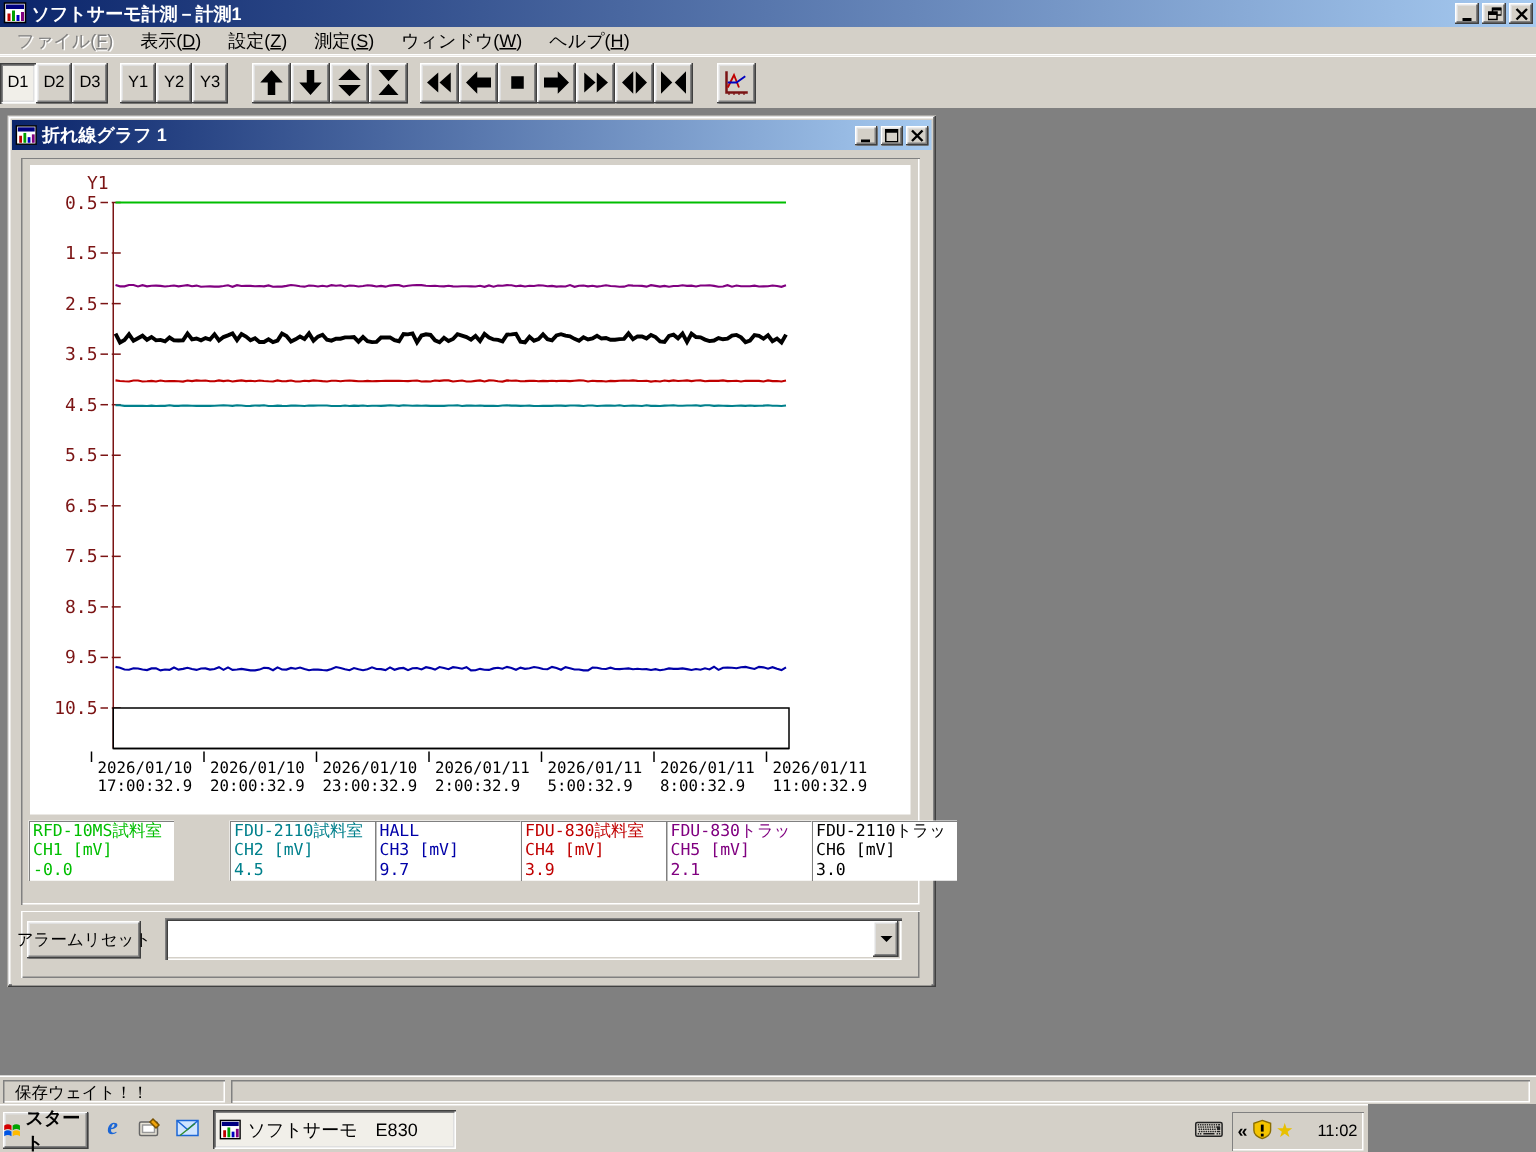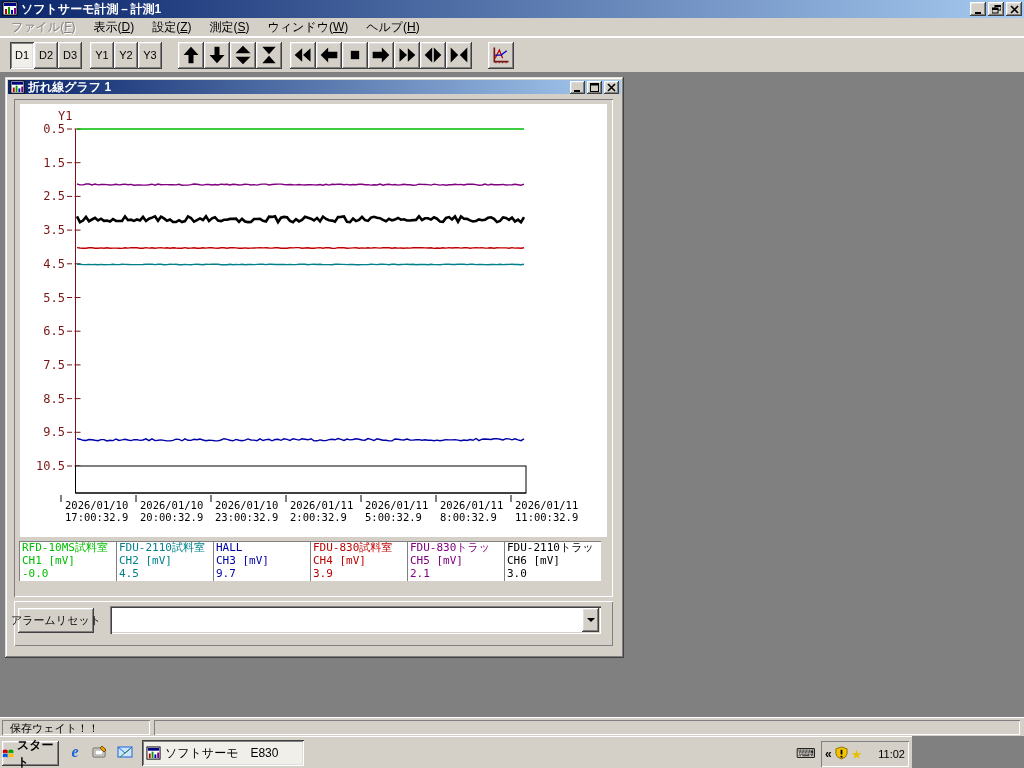--- a/index.html
+++ b/index.html
@@ -13,31 +13,31 @@
 
 
 .titlebar{position:absolute;left:0;top:0;width:1024px;height:18px;background:linear-gradient(to right,#0a246a,#a6caf0);display:flex;align-items:center;padding:0 2px;color:#fff;font-weight:bold;font-size:12px;}
 .titlebar .ticon{width:16px;height:16px;margin-right:3px;flex:0 0 auto;}
 .titlebar .ttext{flex:1 1 auto;white-space:nowrap;overflow:hidden;}
 .wbtn{width:16px;height:14px;display:flex;align-items:center;justify-content:center;margin-left:2px;flex:0 0 auto;}
 .wbtn svg{display:block;}
 .menubar{position:absolute;left:0;top:18px;width:1024px;height:19px;background:#d4d0c8;display:flex;align-items:center;padding-left:2px;box-shadow:inset 0 -1px 0 #ffffff;}
 .menu-item{padding:2px 9px;white-space:nowrap;font-size:12px;}
 .menu-item.disabled{color:#808080;text-shadow:1px 1px 0 #fff;}
-.toolbar{position:absolute;left:0;top:37px;width:1024px;height:35px;background:#d4d0c8;border-top:1px solid #ffffff;display:flex;align-items:center;padding-left:10px;}
+.toolbar{position:absolute;left:0;top:37px;width:1024px;height:35px;background:#d4d0c8;border-top:1px solid #ffffff;display:flex;align-items:center;}
 .tbtn{width:24px;height:27px;display:flex;align-items:center;justify-content:center;font-size:11px;margin-right:0px;color:#000;}
 .tgap{width:8px;height:1px;}
 .tbtn svg{display:block;}
 
 
 .client{position:absolute;left:0;top:72px;width:1024px;height:645px;background:#808080;}
 
 
 .child-window{position:absolute;left:5px;top:5px;width:619px;height:581px;background:#d4d0c8;box-shadow:inset -1px -1px 0 #404040,inset 1px 1px 0 #dfdfdf,inset -2px -2px 0 #808080,inset 2px 2px 0 #ffffff;padding:3px;}
-.ctitlebar{height:14px;background:linear-gradient(to right,#0a246a,#a6caf0);display:flex;align-items:center;padding:0 2px;color:#fff;font-weight:bold;font-size:12px;}
+.ctitlebar{height:20px;background:linear-gradient(to right,#0a246a,#a6caf0);display:flex;align-items:center;padding:0 2px;color:#fff;font-weight:bold;font-size:12px;}
 .ctitlebar .ticon{width:15px;height:15px;margin-right:3px;}
 .ctitlebar .ttext{flex:1;white-space:nowrap;}
 .cclient{position:relative;height:557px;background:#d4d0c8;}
 .big-panel{position:absolute;left:6px;top:5px;width:599px;height:498px;background:#d4d0c8;box-shadow:inset 1px 1px 0 #808080,inset -1px -1px 0 #ffffff;}
 .chart-area{position:absolute;left:6px;top:5px;width:587px;height:433px;background:#ffffff;}
 .legend{position:absolute;left:5px;top:442px;display:flex;border-radius:17px;}
 .legend-cell{width:97px;height:40px;background:#ffffff;box-shadow:inset 1px 1px 0 #808080,inset -1px -1px 0 #ffffff;padding:0px 3px;font-family:"DejaVu Sans Mono","Liberation Mono",monospace;font-size:11px;line-height:13px;white-space:nowrap;overflow:hidden;}
 .bottom-strip{position:absolute;left:6px;top:507px;width:599px;height:45px;background:#d4d0c8;box-shadow:inset 1px 1px 0 #ffffff,inset -1px -1px 0 #808080;}
 .alarm-btn{position:absolute;left:4px;top:7px;width:76px;height:25px;display:flex;align-items:center;justify-content:center;font-size:11px;white-space:nowrap;}
 .combo{position:absolute;left:96px;top:5px;width:491px;height:28px;}
@@ -294,21 +294,21 @@
                 <path d="M57 112.4L60 118.3L63 116.6L66 112.9L69 117.2L72 115.5L75 113.8L78 116.5L81 114.7L84 116.9L87 116.6L90 117.6L93 115.0L96 116.9L99 117.0L102 116.9L105 112.4L108 116.2L111 115.7L114 116.9L117 115.4L120 116.4L123 112.9L126 117.0L129 114.7L132 113.6L135 112.3L138 116.7L141 112.7L144 114.4L147 116.8L150 115.5L153 118.0L156 118.0L159 116.2L162 118.1L165 117.1L168 112.4L171 114.0L174 117.7L177 116.2L180 114.4L183 116.0L186 112.3L189 117.1L192 114.4L195 113.2L198 116.5L201 117.1L204 115.8L207 115.8L210 114.9L213 114.9L216 114.7L219 117.8L222 114.7L225 117.5L228 118.1L231 117.9L234 115.0L237 115.0L240 114.9L243 116.8L246 117.5L249 112.7L252 112.9L255 112.3L258 118.2L261 113.7L264 112.9L267 113.3L270 116.9L273 118.2L276 115.2L279 117.4L282 116.0L285 112.8L288 113.7L291 114.7L294 116.4L297 114.0L300 117.4L303 112.6L306 115.0L309 116.3L312 116.6L315 117.6L318 113.1L321 112.9L324 112.5L327 117.8L330 118.2L333 114.5L336 117.1L339 116.0L342 112.9L345 116.1L348 116.9L351 113.6L354 112.8L357 113.8L360 114.2L363 115.9L366 117.2L369 114.8L372 116.3L375 115.6L378 113.9L381 115.7L384 115.3L387 116.5L390 116.5L393 116.1L396 115.9L399 112.3L402 116.1L405 114.3L408 114.3L411 115.6L414 113.3L417 114.7L420 117.6L423 117.9L426 113.9L429 113.1L432 115.5L435 112.4L438 117.9L441 112.5L444 114.7L447 114.9L450 116.4L453 117.4L456 117.0L459 115.4L462 116.2L465 115.8L468 113.8L471 113.3L474 114.9L477 118.1L480 117.0L483 113.4L486 113.9L489 115.8L492 113.5L495 117.5L498 115.7L501 118.3L504 113.1" fill="none" stroke="#000000" stroke-width="2.6"></path>
               </svg>
           </div>
 
           <div class="legend">
             <div class="legend-cell" style="color: rgb(0, 190, 0);">
               <div>RFD-10MS試料室</div>
               <div>CH1 [mV]</div>
               <div>-0.0</div>
             </div>
-            <div class="legend-cell" style="color: rgb(0, 128, 140);">
+            <div class="legend-cell" style="color: rgb(0, 128, 140); margin-left: 37px;">
               <div>FDU-2110試料室</div>
               <div>CH2 [mV]</div>
               <div>4.5</div>
             </div>
             <div class="legend-cell" style="color: rgb(0, 0, 168);">
               <div>HALL</div>
               <div>CH3 [mV]</div>
               <div>9.7</div>
             </div>
             <div class="legend-cell" style="color: rgb(192, 0, 0);">

